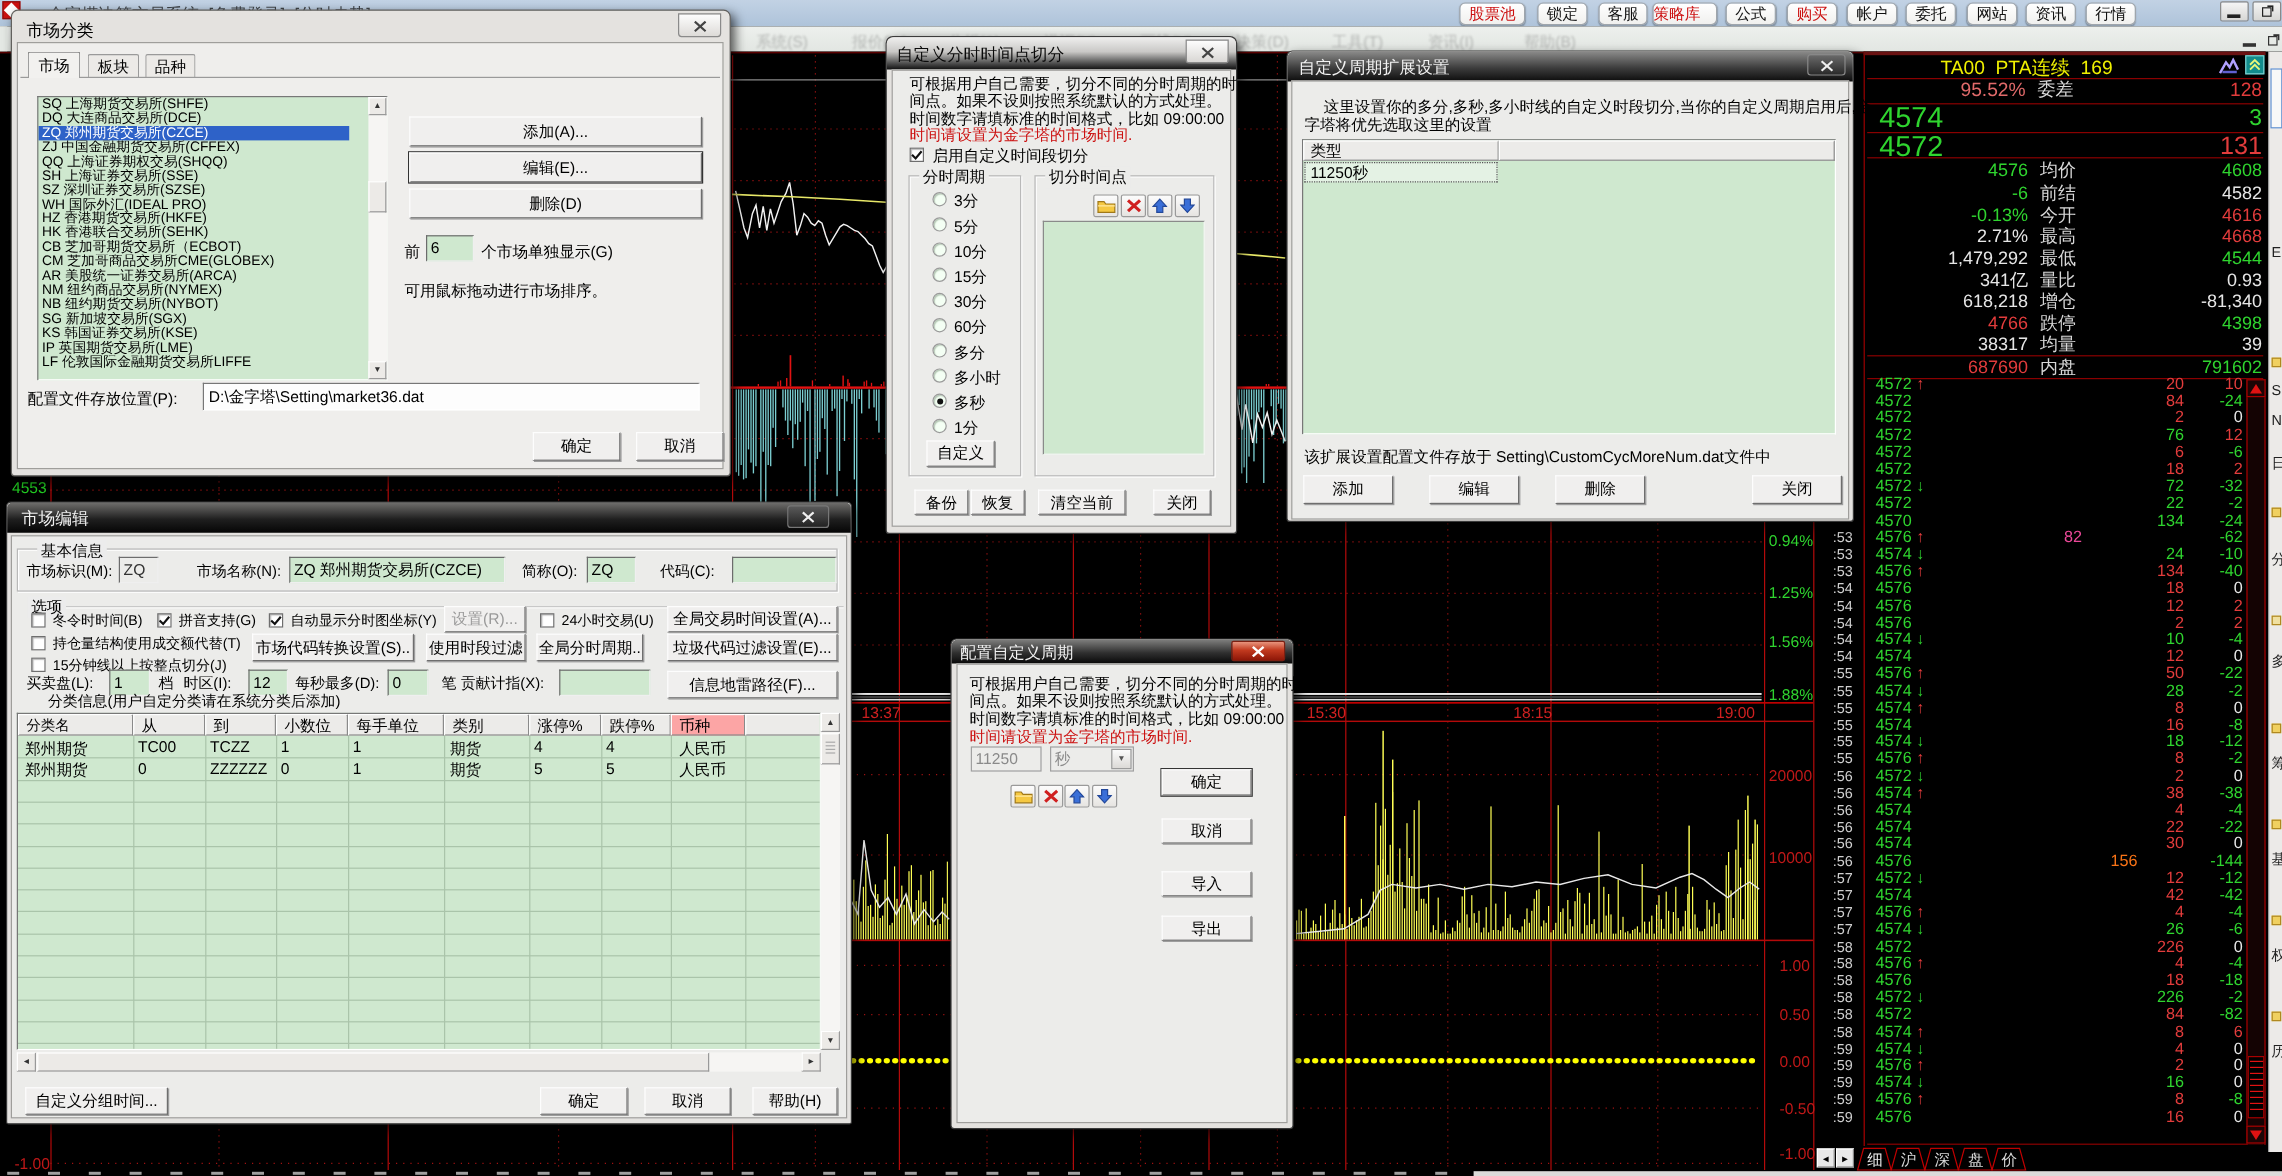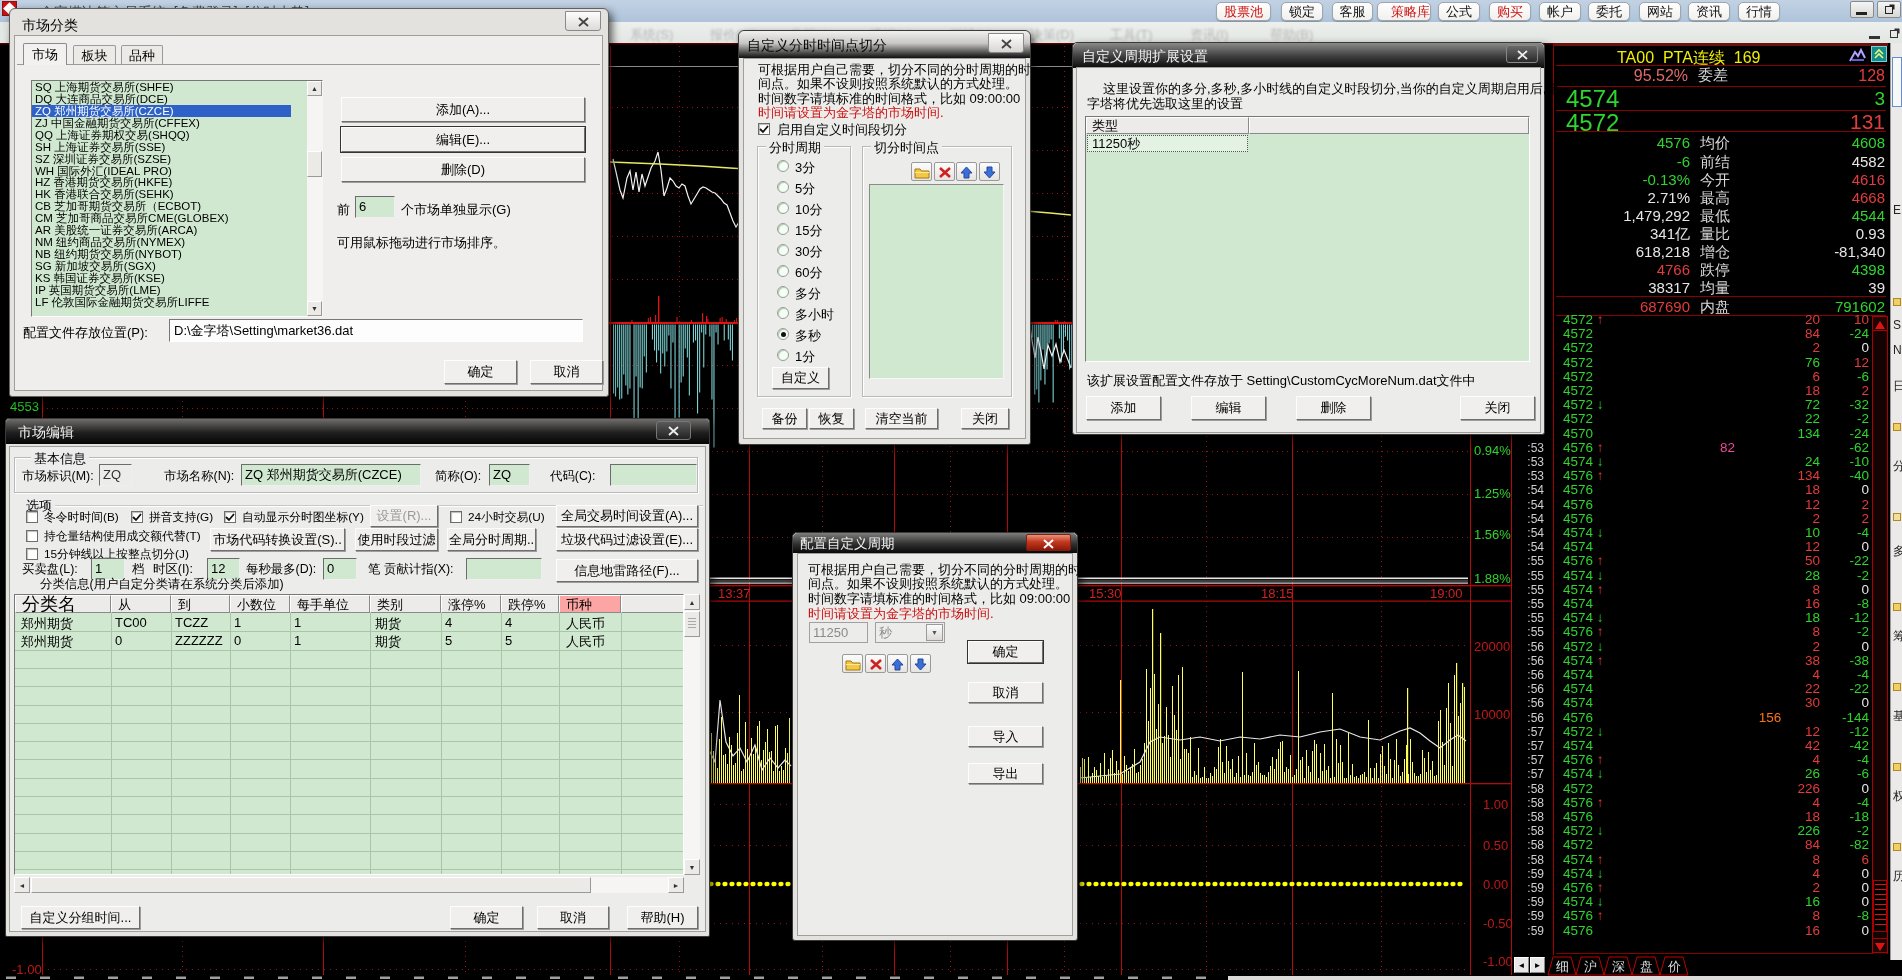--- a/index.html
+++ b/index.html
@@ -12,21 +12,21 @@
 .rd{position:absolute;width:12px;height:12px;background:#f4fff4;border:1px solid #9a9a9a;border-radius:50%;box-shadow:inset 1px 1px 1px #b5c8b5}
 </style></head><body>
 <div style="position:absolute;left:0;top:0;width:1902px;height:22px;background:linear-gradient(#c2d2e4,#aec3da);"></div>
 <div style="position:absolute;left:2px;top:1px;width:15px;height:15px;background:#cc1111;border:1px solid #881111;">
     <div style="position:absolute;left:2px;top:2px;width:9px;height:9px;background:#fff;transform:rotate(45deg)"></div>
   </div>
 <div style="position:absolute;left:40px;top:4px;font-size:14px;color:rgba(20,20,20,.75);filter:blur(.6px);white-space:nowrap">金字塔决策交易系统&nbsp;&nbsp;[免费登录]&nbsp;&nbsp;[分时走势]</div>
 <div style="position:absolute;left:1216px;top:2px;width:55px;height:19px;background:linear-gradient(#ffffff,#f0f0ee);border:1px solid #9fa5ab;border-radius:5px;box-shadow:0 1px 1px rgba(0,0,0,.25);font-size:13px;color:#cc1111;text-align:center;line-height:18px;">股票池</div>
 <div style="position:absolute;left:1281px;top:2px;width:42px;height:19px;background:linear-gradient(#ffffff,#f0f0ee);border:1px solid #9fa5ab;border-radius:5px;box-shadow:0 1px 1px rgba(0,0,0,.25);font-size:13px;color:#111;text-align:center;line-height:18px;">锁定</div>
 <div style="position:absolute;left:1332px;top:2px;width:41px;height:19px;background:linear-gradient(#ffffff,#f0f0ee);border:1px solid #9fa5ab;border-radius:5px;box-shadow:0 1px 1px rgba(0,0,0,.25);font-size:13px;color:#111;text-align:center;line-height:18px;">客服</div>
-<div style="position:absolute;left:1377px;top:2px;width:54px;height:19px;background:linear-gradient(#ffffff,#f0f0ee);border:1px solid #9fa5ab;border-radius:5px;box-shadow:0 1px 1px rgba(0,0,0,.25);font-size:13px;color:#cc1111;text-align:right;line-height:18px;">策略库</div>
+<div style="position:absolute;left:1377px;top:2px;width:54px;height:19px;background:linear-gradient(#ffffff,#f0f0ee);border:1px solid #9fa5ab;border-radius:5px;box-shadow:0 1px 1px rgba(0,0,0,.25);font-size:13px;color:#cc1111;text-align:left;line-height:18px;">策略库</div>
 <div style="position:absolute;left:1438px;top:2px;width:42px;height:19px;background:linear-gradient(#ffffff,#f0f0ee);border:1px solid #9fa5ab;border-radius:5px;box-shadow:0 1px 1px rgba(0,0,0,.25);font-size:13px;color:#111;text-align:center;line-height:18px;">公式</div>
 <div style="position:absolute;left:1489px;top:2px;width:42px;height:19px;background:linear-gradient(#ffffff,#f0f0ee);border:1px solid #9fa5ab;border-radius:5px;box-shadow:0 1px 1px rgba(0,0,0,.25);font-size:13px;color:#cc1111;text-align:center;line-height:18px;">购买</div>
 <div style="position:absolute;left:1539px;top:2px;width:42px;height:19px;background:linear-gradient(#ffffff,#f0f0ee);border:1px solid #9fa5ab;border-radius:5px;box-shadow:0 1px 1px rgba(0,0,0,.25);font-size:13px;color:#111;text-align:center;line-height:18px;">帐户</div>
 <div style="position:absolute;left:1588px;top:2px;width:42px;height:19px;background:linear-gradient(#ffffff,#f0f0ee);border:1px solid #9fa5ab;border-radius:5px;box-shadow:0 1px 1px rgba(0,0,0,.25);font-size:13px;color:#111;text-align:center;line-height:18px;">委托</div>
 <div style="position:absolute;left:1639px;top:2px;width:42px;height:19px;background:linear-gradient(#ffffff,#f0f0ee);border:1px solid #9fa5ab;border-radius:5px;box-shadow:0 1px 1px rgba(0,0,0,.25);font-size:13px;color:#111;text-align:center;line-height:18px;">网站</div>
 <div style="position:absolute;left:1688px;top:2px;width:42px;height:19px;background:linear-gradient(#ffffff,#f0f0ee);border:1px solid #9fa5ab;border-radius:5px;box-shadow:0 1px 1px rgba(0,0,0,.25);font-size:13px;color:#111;text-align:center;line-height:18px;">资讯</div>
 <div style="position:absolute;left:1738px;top:2px;width:42px;height:19px;background:linear-gradient(#ffffff,#f0f0ee);border:1px solid #9fa5ab;border-radius:5px;box-shadow:0 1px 1px rgba(0,0,0,.25);font-size:13px;color:#111;text-align:center;line-height:18px;">行情</div>
 <div style="position:absolute;left:1850px;top:1px;width:24px;height:17px;background:linear-gradient(#f5f5f5,#d7d7d5);border:1px solid #8a8a8a;border-radius:2px;">
     <div style="position:absolute;left:5px;top:10px;width:11px;height:3px;background:#222"></div>
   </div>
@@ -1061,21 +1061,21 @@
     <div class="grn" style="left:202px;top:140px;width:33px;height:22px;line-height:20px;padding-left:3px;font-size:13px;">12</div>
     <div class="lbl" style="left:241px;top:143px;font-size:12.4px;color:#000">每秒最多(D):</div>
     <div class="grn" style="left:318px;top:140px;width:34px;height:22px;line-height:20px;padding-left:3px;font-size:13px;">0</div>
     <div class="lbl" style="left:363px;top:143px;font-size:12.4px;color:#000">笔</div>
     <div class="lbl" style="left:379px;top:143px;font-size:12.4px;color:#000">贡献计指(X):</div>
     <div class="grn" style="left:461px;top:140px;width:76px;height:22px;line-height:20px;padding-left:3px;font-size:13px;"></div>
     <div class="btn" style="left:551px;top:141px;width:142px;height:23px;line-height:21px;font-size:13px;">信息地雷路径(F)...</div>
     <div class="lbl" style="left:35px;top:158px;font-size:12.4px;color:#000">分类信息(用户自定分类请在系统分类后添加)</div>
     <div style="position:absolute;left:9px;top:176px;width:670px;height:281px;border:1px solid #777;border-right-color:#fff;border-bottom-color:#fff;overflow:hidden;background:#cfe8cf;">
       <div style="position:absolute;left:0;top:0;width:670px;height:281px;background:#cfe8cf;"></div>
-      <div style="position:absolute;left:0px;top:0;width:96px;height:18px;background:#ecebe9;border:1px solid #8a8a8a;border-top-color:#fff;border-left-color:#fff;font-size:18px;text-align:left;padding-left:6px;line-height:17px;">分类名</div>
+      <div style="position:absolute;left:0px;top:0;width:96px;height:18px;background:#ecebe9;border:1px solid #8a8a8a;border-top-color:#fff;border-left-color:#fff;font-size:12px;text-align:left;padding-left:6px;line-height:17px;">分类名</div>
       <div style="position:absolute;left:96px;top:0;width:60px;height:18px;background:#ecebe9;border:1px solid #8a8a8a;border-top-color:#fff;border-left-color:#fff;font-size:13px;text-align:left;padding-left:6px;line-height:17px;">从</div>
       <div style="position:absolute;left:156px;top:0;width:59px;height:18px;background:#ecebe9;border:1px solid #8a8a8a;border-top-color:#fff;border-left-color:#fff;font-size:13px;text-align:left;padding-left:6px;line-height:17px;">到</div>
       <div style="position:absolute;left:215px;top:0;width:60px;height:18px;background:#ecebe9;border:1px solid #8a8a8a;border-top-color:#fff;border-left-color:#fff;font-size:13px;text-align:left;padding-left:6px;line-height:17px;">小数位</div>
       <div style="position:absolute;left:275px;top:0;width:80px;height:18px;background:#ecebe9;border:1px solid #8a8a8a;border-top-color:#fff;border-left-color:#fff;font-size:13px;text-align:left;padding-left:6px;line-height:17px;">每手单位</div>
       <div style="position:absolute;left:355px;top:0;width:71px;height:18px;background:#ecebe9;border:1px solid #8a8a8a;border-top-color:#fff;border-left-color:#fff;font-size:13px;text-align:left;padding-left:6px;line-height:17px;">类别</div>
       <div style="position:absolute;left:426px;top:0;width:60px;height:18px;background:#ecebe9;border:1px solid #8a8a8a;border-top-color:#fff;border-left-color:#fff;font-size:13px;text-align:left;padding-left:6px;line-height:17px;">涨停%</div>
       <div style="position:absolute;left:486px;top:0;width:58px;height:18px;background:#ecebe9;border:1px solid #8a8a8a;border-top-color:#fff;border-left-color:#fff;font-size:13px;text-align:left;padding-left:6px;line-height:17px;">跌停%</div>
       <div style="position:absolute;left:544px;top:0;width:62px;height:18px;background:#fca5a5;border:1px solid #8a8a8a;border-top-color:#fff;border-left-color:#fff;font-size:13px;text-align:left;padding-left:6px;line-height:17px;">币种</div>
       <div style="position:absolute;left:606px;top:0;width:64px;height:18px;background:#ecebe9;border:1px solid #8a8a8a;border-top-color:#fff;border-left-color:#fff;font-size:13px;text-align:left;padding-left:6px;line-height:17px;"></div>
       <div style="position:absolute;left:0;top:36px;width:670px;height:1px;background:#aac4aa;"></div>

